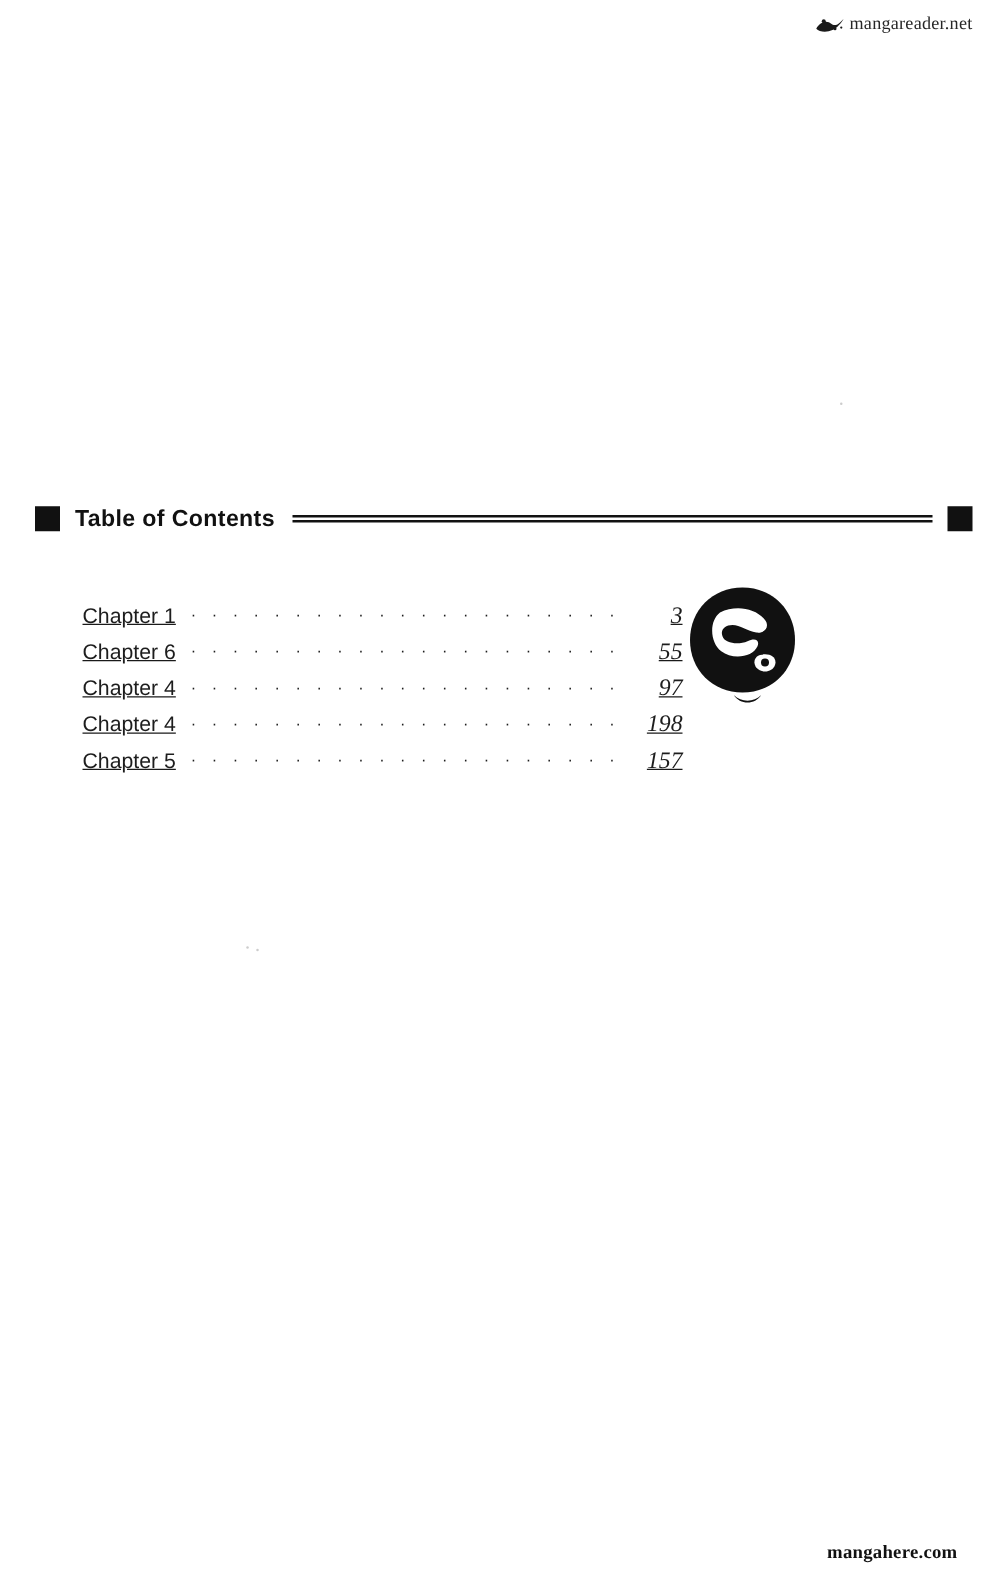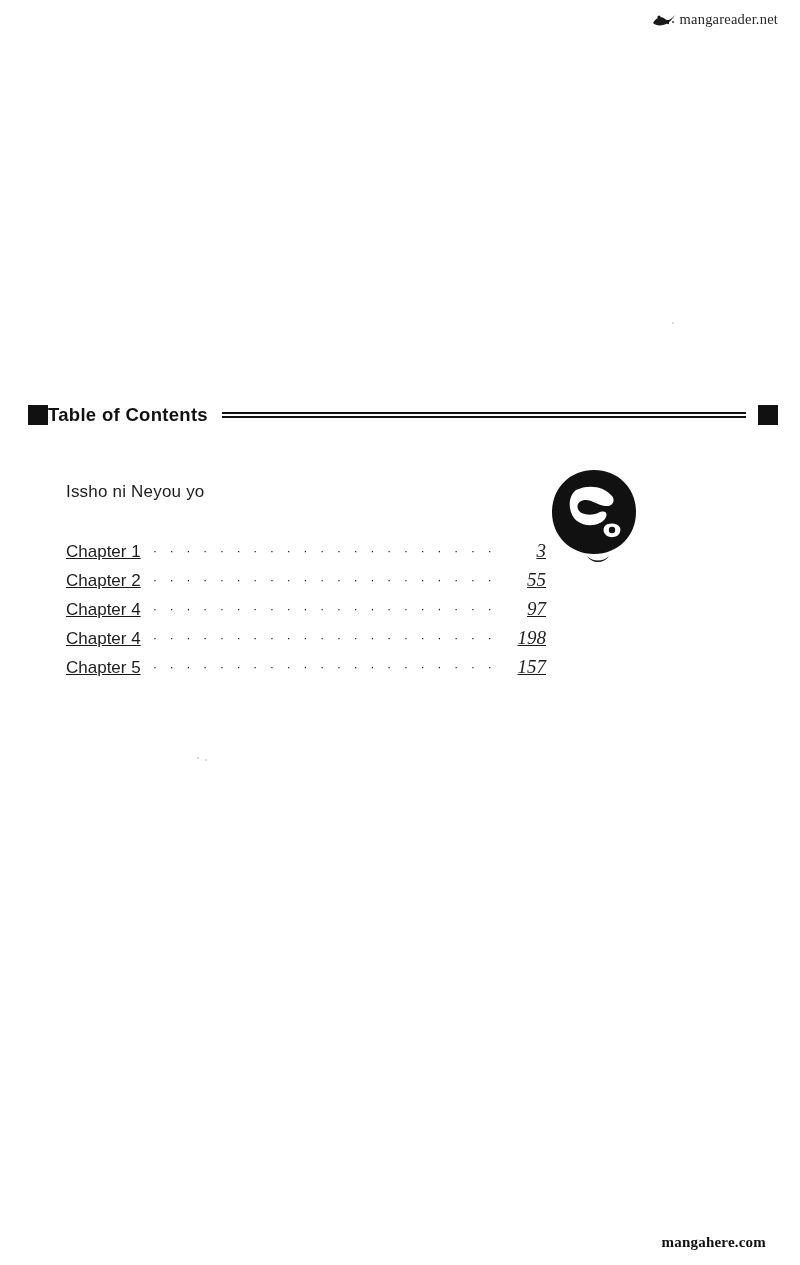--- a/index.html
+++ b/index.html
@@ -54,20 +54,21 @@
     height: 20px;
     background: #111111;
     flex: 0 0 auto;
   }
   .toc-title {
     font-family: "Liberation Sans", sans-serif;
     font-weight: bold;
     font-size: 18.5px;
     letter-spacing: 0.3px;
     color: #111111;
+    margin-left: 12px;
     margin-right: 14px;
     white-space: nowrap;
   }
   .rule {
     flex: 1 1 auto;
     height: 7px;
     position: relative;
     margin-right: 12px;
   }
   .rule:before,
@@ -182,30 +183,29 @@
 </div>
 
 <div class="toc-head">
   <span class="sq"></span>
   <span class="toc-title">Table of Contents</span>
   <span class="rule"></span>
   <span class="sq"></span>
 </div>
 
 <div class="toc-body">
-  <div class="series-title">Issho ni Neyou yo</div>
 
   <ul class="toc-list">
     <li class="toc-row">
       <span class="ch-label">Chapter 1</span>
       <span class="leader">· · · · · · · · · · · · · · · · · · · · · · · · · · · · · · · · · · · · · · ·</span>
       <span class="page-num">3</span>
     </li>
     <li class="toc-row">
-      <span class="ch-label">Chapter 2</span>
+      <span class="ch-label">Chapter 6</span>
       <span class="leader">· · · · · · · · · · · · · · · · · · · · · · · · · · · · · · · · · · · · · · ·</span>
       <span class="page-num">55</span>
     </li>
     <li class="toc-row">
       <span class="ch-label">Chapter 4</span>
       <span class="leader">· · · · · · · · · · · · · · · · · · · · · · · · · · · · · · · · · · · · · · ·</span>
       <span class="page-num">97</span>
     </li>
     <li class="toc-row">
       <span class="ch-label">Chapter 4</span>

